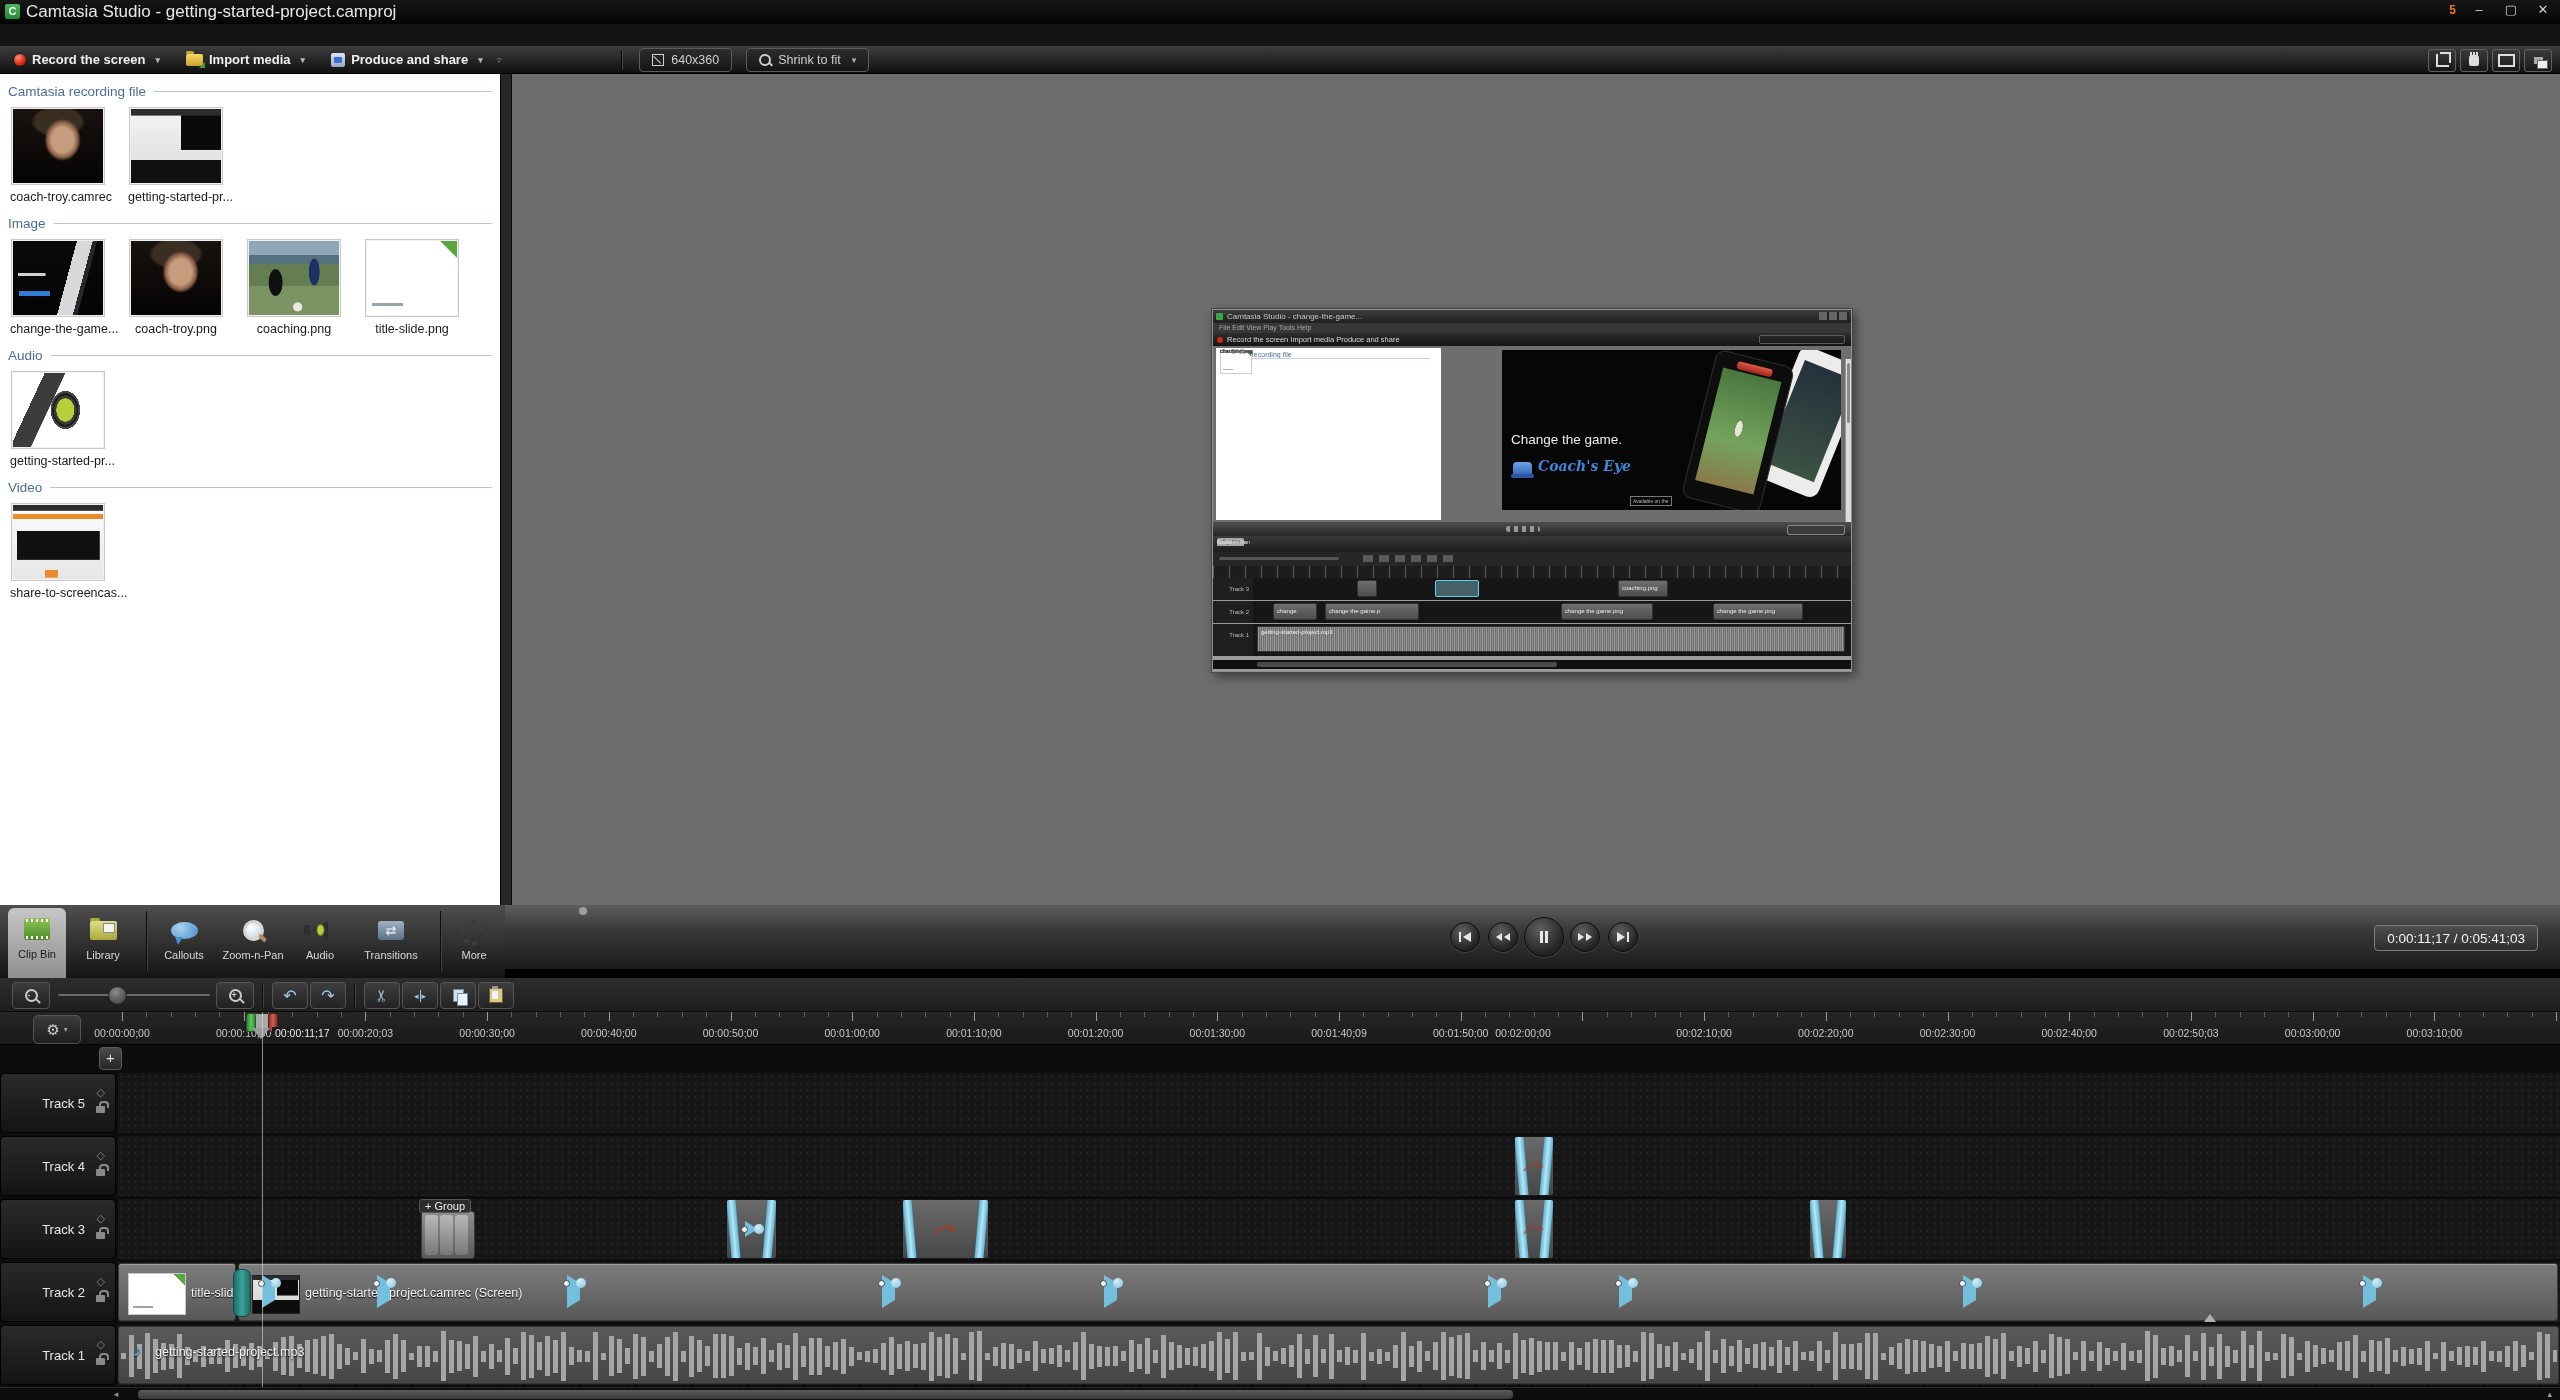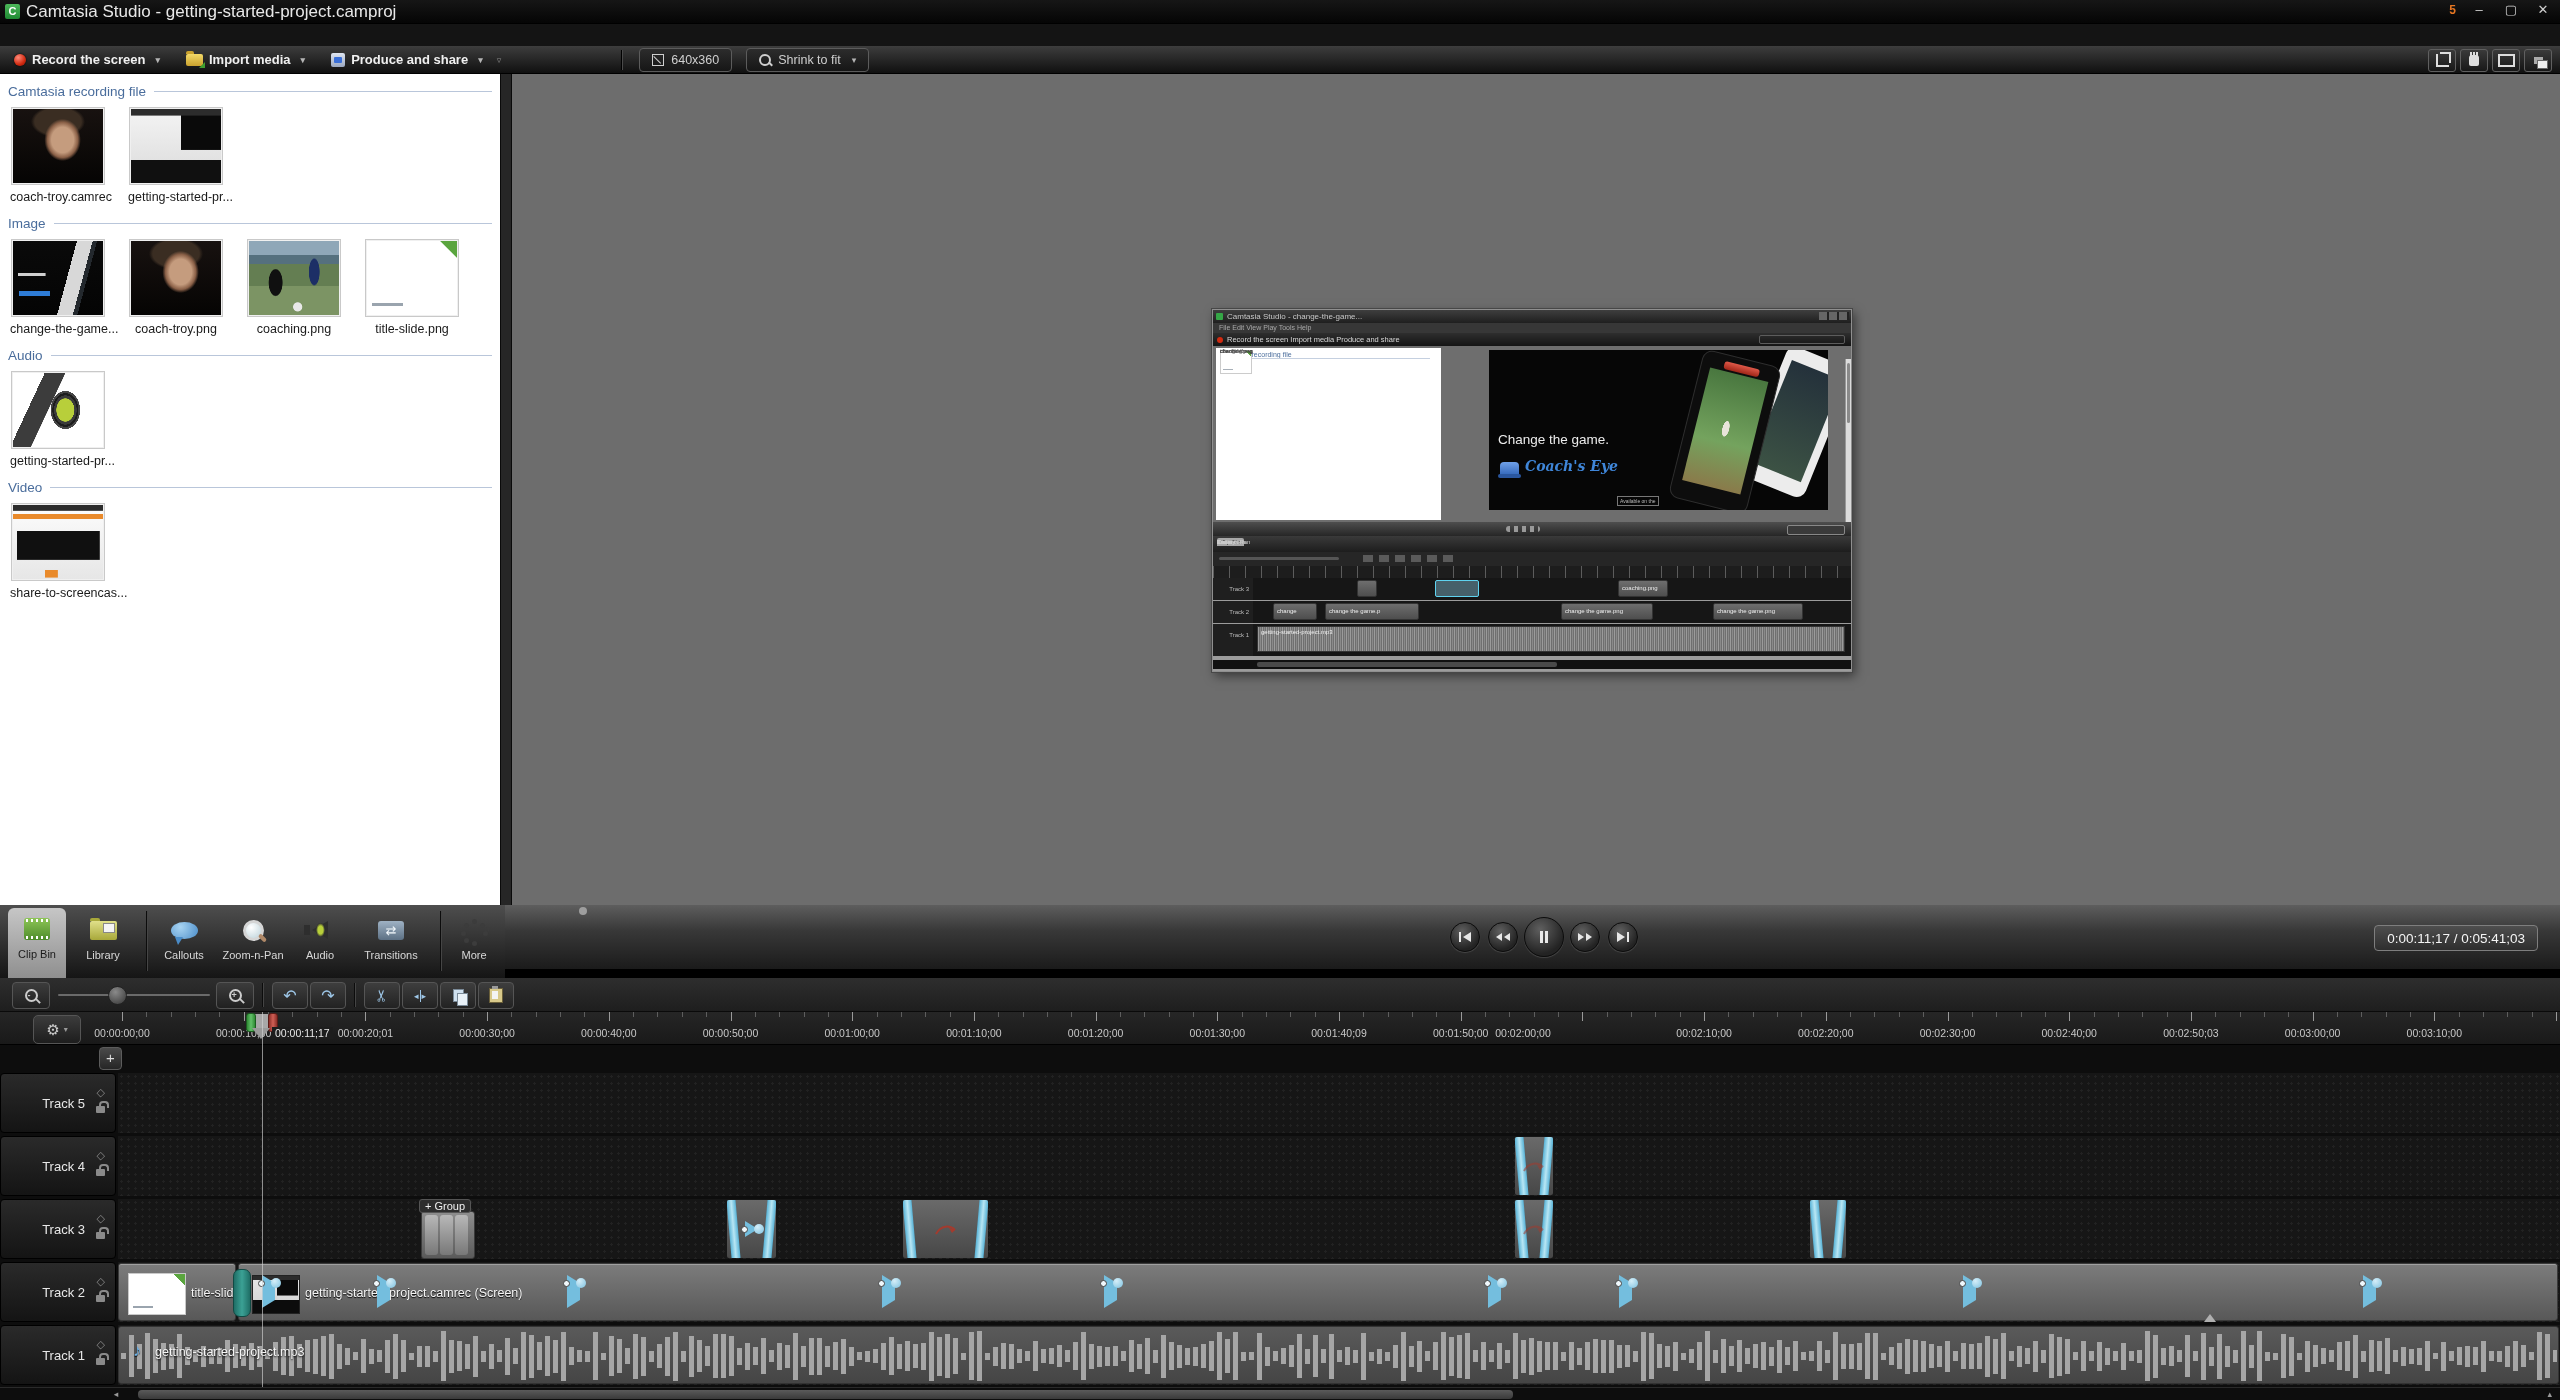--- a/index.html
+++ b/index.html
@@ -102,21 +102,21 @@
   .m-tool{left:0;top:23px;width:100%;height:13px;background:linear-gradient(#2e2e2e,#141414);color:#d8d8d8;font-size:7.5px;line-height:13px;padding-left:14px;}
   .m-tool::before{content:"";position:absolute;left:4px;top:3.5px;width:6px;height:6px;border-radius:50%;background:#d22a10;}
   .m-tool .m-btn2{position:absolute;right:6px;top:2px;width:86px;height:9px;border:1px solid #5c5c5c;border-radius:2px;}
   .m-body{left:0;top:36px;width:100%;height:176px;background:#6e6e6e;}
   .m-bin{left:3px;top:2px;width:225px;height:172px;background:#fff;overflow:hidden;}
   .m-bhead{position:relative;display:block;color:#4a6d9c;font-size:7px;margin:3px 0 1px 4px;border-bottom:1px solid #c5d0e0;width:210px;}
   .m-thumbrow{position:relative;display:flex;gap:8px;margin:2px 0 1px 4px;}
   .m-thumbrow .thumb{position:relative;width:32px;height:24px;border:1px solid #ccc;box-shadow:none;}
   .m-lblrow{position:relative;display:flex;gap:8px;margin-left:4px;color:#444;font-size:5.5px;}
   .m-lblrow span{position:relative;width:33px;overflow:hidden;white-space:nowrap;}
-  .m-prev{left:276px;top:4px;width:339px;height:160px;background:#060606;overflow:hidden;}
+  .m-prev{left:289px;top:4px;width:339px;height:160px;background:#060606;overflow:hidden;}
   .m-slide-title{left:9px;top:82px;color:#ececec;font-size:13.5px;}
   .m-cap{left:11px;top:112px;width:19px;height:14px;background:linear-gradient(#6fa0e8,#2f64b8);border-radius:4px 4px 2px 2px;}
   .m-cap::after{content:"";position:absolute;left:-2px;bottom:-2px;width:23px;height:4px;background:#2a57a0;border-radius:2px;}
   .m-brand{left:36px;top:108px;color:#3f86d9;font-size:14px;font-weight:bold;font-style:italic;font-family:"DejaVu Serif",serif;}
   .m-store{left:128px;top:146px;color:#bbb;font-size:5px;border:1px solid #777;padding:1px 2px;}
   .m-phone1{left:196px;top:6px;width:80px;height:152px;background:#0d0d0d;border:1px solid #2e2e2e;border-radius:10px;transform:rotate(14deg);z-index:2;}
   .m-phone1::before{content:"";position:absolute;left:9px;top:16px;right:9px;bottom:18px;
         background:radial-gradient(ellipse 30% 36% at 50% 48%,#e8e4da 0 18%,rgba(0,0,0,0) 20%),linear-gradient(#49773f,#74a35e 60%,#8a7a4a);}
   .m-phone1::after{content:"";position:absolute;left:22px;top:6px;width:36px;height:8px;background:linear-gradient(#e05a4a,#a02618);border-radius:3px;}
   .m-phone2{left:272px;top:2px;width:70px;height:140px;background:#ececec;border-radius:10px;transform:rotate(22deg);z-index:1;}
@@ -687,21 +687,21 @@
       <div class="rtick minor" style="left: 2385.62px; height: 5px;"></div>
       <div class="rtick minor" style="left: 2409.96px; height: 5px;"></div>
       <div class="rtick" style="left: 2434.3px; height: 9px;"></div>
       <div class="rtick minor" style="left: 2458.64px; height: 5px;"></div>
       <div class="rtick minor" style="left: 2482.98px; height: 5px;"></div>
       <div class="rtick minor" style="left: 2507.32px; height: 5px;"></div>
       <div class="rtick minor" style="left: 2531.66px; height: 5px;"></div>
       <div class="rtick" style="left: 2556px; height: 9px;"></div>
       <div class="rlabel" style="left: 122px;">00:00:00;00</div>
       <div class="rlabel" style="left: 243.7px;">00:00:10;00</div>
-      <div class="rlabel" style="left: 365.4px;">00:00:20;01</div>
+      <div class="rlabel" style="left: 365.4px;">00:00:20;03</div>
       <div class="rlabel" style="left: 487.1px;">00:00:30;00</div>
       <div class="rlabel" style="left: 608.8px;">00:00:40;00</div>
       <div class="rlabel" style="left: 730.5px;">00:00:50;00</div>
       <div class="rlabel" style="left: 852.2px;">00:01:00;00</div>
       <div class="rlabel" style="left: 973.9px;">00:01:10;00</div>
       <div class="rlabel" style="left: 1095.6px;">00:01:20;00</div>
       <div class="rlabel" style="left: 1217.3px;">00:01:30;00</div>
       <div class="rlabel" style="left: 1339px;">00:01:40;09</div>
       <div class="rlabel" style="left: 1460.7px;">00:01:50;00</div>
       <div class="rlabel" style="left: 1523px;">00:02:00;00</div>

